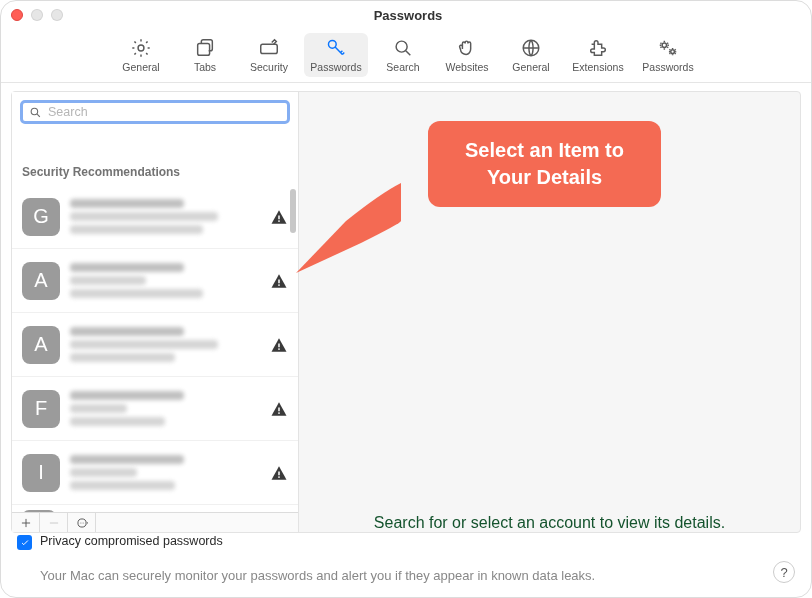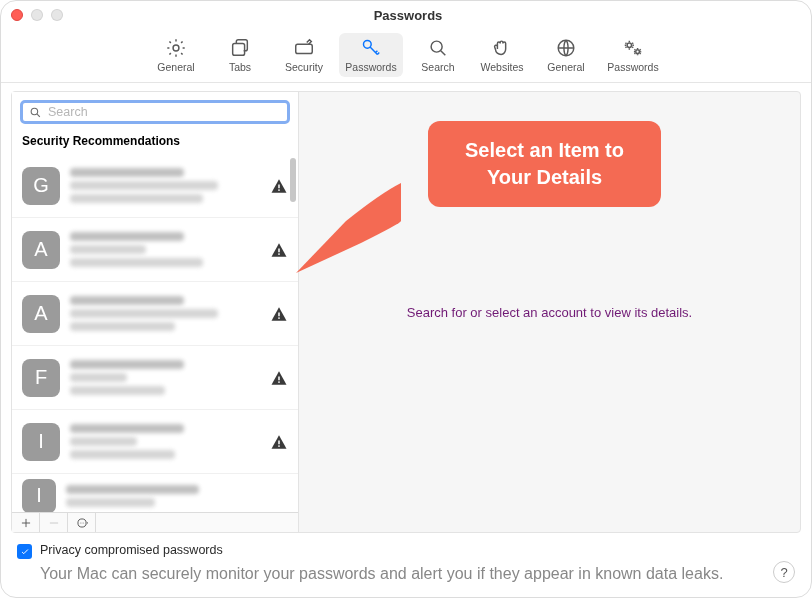--- a/index.html
+++ b/index.html
@@ -43,21 +43,21 @@
   .search {
     height: 24px; border: 3px solid #84aef2; border-radius: 5px; display: flex; align-items: center;
     padding: 0 6px; gap: 6px; background: #fff;
   }
   .search svg { width: 13px; height: 13px; stroke: #6b6b6b; stroke-width: 2; fill: none; }
   .search input {
     flex: 1; border: none; outline: none; font-size: 12.5px; background: transparent; color: #333;
   }
   .search input::placeholder { color: #b6b6b6; }
   .sec-head {
-    font-size: 12px; font-weight: 600; color: #000000; padding: 4px 10px 6px 10px;
+    font-size: 12px; font-weight: 600; color: #737373; padding: 4px 10px 6px 10px; margin-top: 31px;
   }
   .list { flex: 1; overflow: hidden; position: relative; }
   .list-inner { position: absolute; inset: 0; overflow: hidden; }
   .row {
     display: flex; align-items: center; gap: 10px; padding: 8px 10px 8px 10px;
     border-bottom: 1px solid #f0f0f0; height: 64px;
   }
   .row.short { height: 44px; padding-top: 4px; padding-bottom: 4px; }
   .avatar {
     width: 38px; height: 38px; border-radius: 8px; background: #9b9b9b; color: #fff;
@@ -81,22 +81,22 @@
   .sb-buttons {
     height: 20px; display: flex; border-top: 1px solid #dcdcdc; background: #fafafa;
   }
   .sbbtn {
     width: 28px; display: flex; align-items: center; justify-content: center;
     border-right: 1px solid #dcdcdc; font-size: 14px; color: #555; cursor: default;
   }
   .sbbtn svg { width: 14px; height: 14px; stroke: #555; fill: none; stroke-width: 1.6; }
   
   .detail {
-    flex: 1; display: flex; align-items: center; justify-content: center; position: relative;
-    color: #701a75; font-size: 13px;
+    flex: 1; display: flex; align-items: flex-end; justify-content: center; position: relative;
+    color: #14532d; font-size: 16px;
   }
   
   .callout {
     position: absolute; left: 380px; top: 120px; width: 280px; padding-left: 47px;
   }
   .callout .bubble {
     background: #f46a53; color: #fff; border-radius: 12px; padding: 16px 22px;
     font-size: 20px; font-weight: 600; text-align: center; line-height: 1.35;
   }
   .callout svg.tail {
@@ -106,21 +106,21 @@
   .footer {
     position: absolute; left: 16px; right: 16px; bottom: 14px;
     display: flex; align-items: flex-start; gap: 8px;
   }
   .chk {
     width: 15px; height: 15px; border-radius: 3px; background: #0a75ff;
     display: flex; align-items: center; justify-content: center; margin-top: 1px; flex-shrink: 0;
   }
   .chk svg { width: 10px; height: 10px; stroke: #fff; stroke-width: 2.4; fill: none; }
   .ftext .line1 { font-size: 12.5px; color: #2a2a2a; }
-  .ftext .line2 { font-size: 16px; color: #888; margin-top: 8px; }
+  .ftext .line2 { font-size: 13px; color: #888; margin-top: 20px; }
   .help {
     position: absolute; right: 16px; bottom: 14px; width: 22px; height: 22px;
     border: 1px solid #ccc; border-radius: 50%; display: flex; align-items: center; justify-content: center;
     font-size: 13px; color: #555; background: #fff;
   }
 </style>
 </head>
 <body>
 
 <div class="window">
@@ -200,20 +200,28 @@
     <div class="tool">
       <span class="ticon">
         <svg viewBox="0 0 24 24">
             <circle cx="12" cy="12" r="8.5"></circle>
             <path d="M3.5 12h17M12 3.5c3 3 3 14 0 17M12 3.5c-3 3-3 14 0 17"></path>
           </svg>
       </span>
       <span class="tlabel">General</span>
     </div>
 
+    <div class="tool wide">
+      <span class="ticon">
+        <svg viewBox="0 0 24 24">
+            <path d="M5 8h3V6a2 2 0 1 1 4 0v2h4v4h2a2 2 0 1 1 0 4h-2v4H8v-3H6a2 2 0 1 1 0-4h2V8z"></path>
+          </svg>
+      </span>
+      <span class="tlabel">Extensions</span>
+    </div>
 
     <div class="tool wide">
       <span class="ticon">
         <svg viewBox="0 0 24 24">
             <circle cx="8" cy="9" r="2.4"></circle>
             <path d="M8 4v1.6M8 12.4V14M3.8 6.2l1.1 1.1M11.1 10.7l1.1 1.1M3 9h1.6M11.4 9H13M3.8 11.8l1.1-1.1M11.1 7.3l1.1-1.1"></path>
             <circle cx="17" cy="16" r="2"></circle>
             <path d="M17 12v1.2M17 18.8V20M13.6 13.4l.9.9M19.5 17.7l.9.9M13 16h1.2M19.8 16H21M13.6 18.6l.9-.9M19.5 14.3l.9-.9"></path>
           </svg>
       </span>

